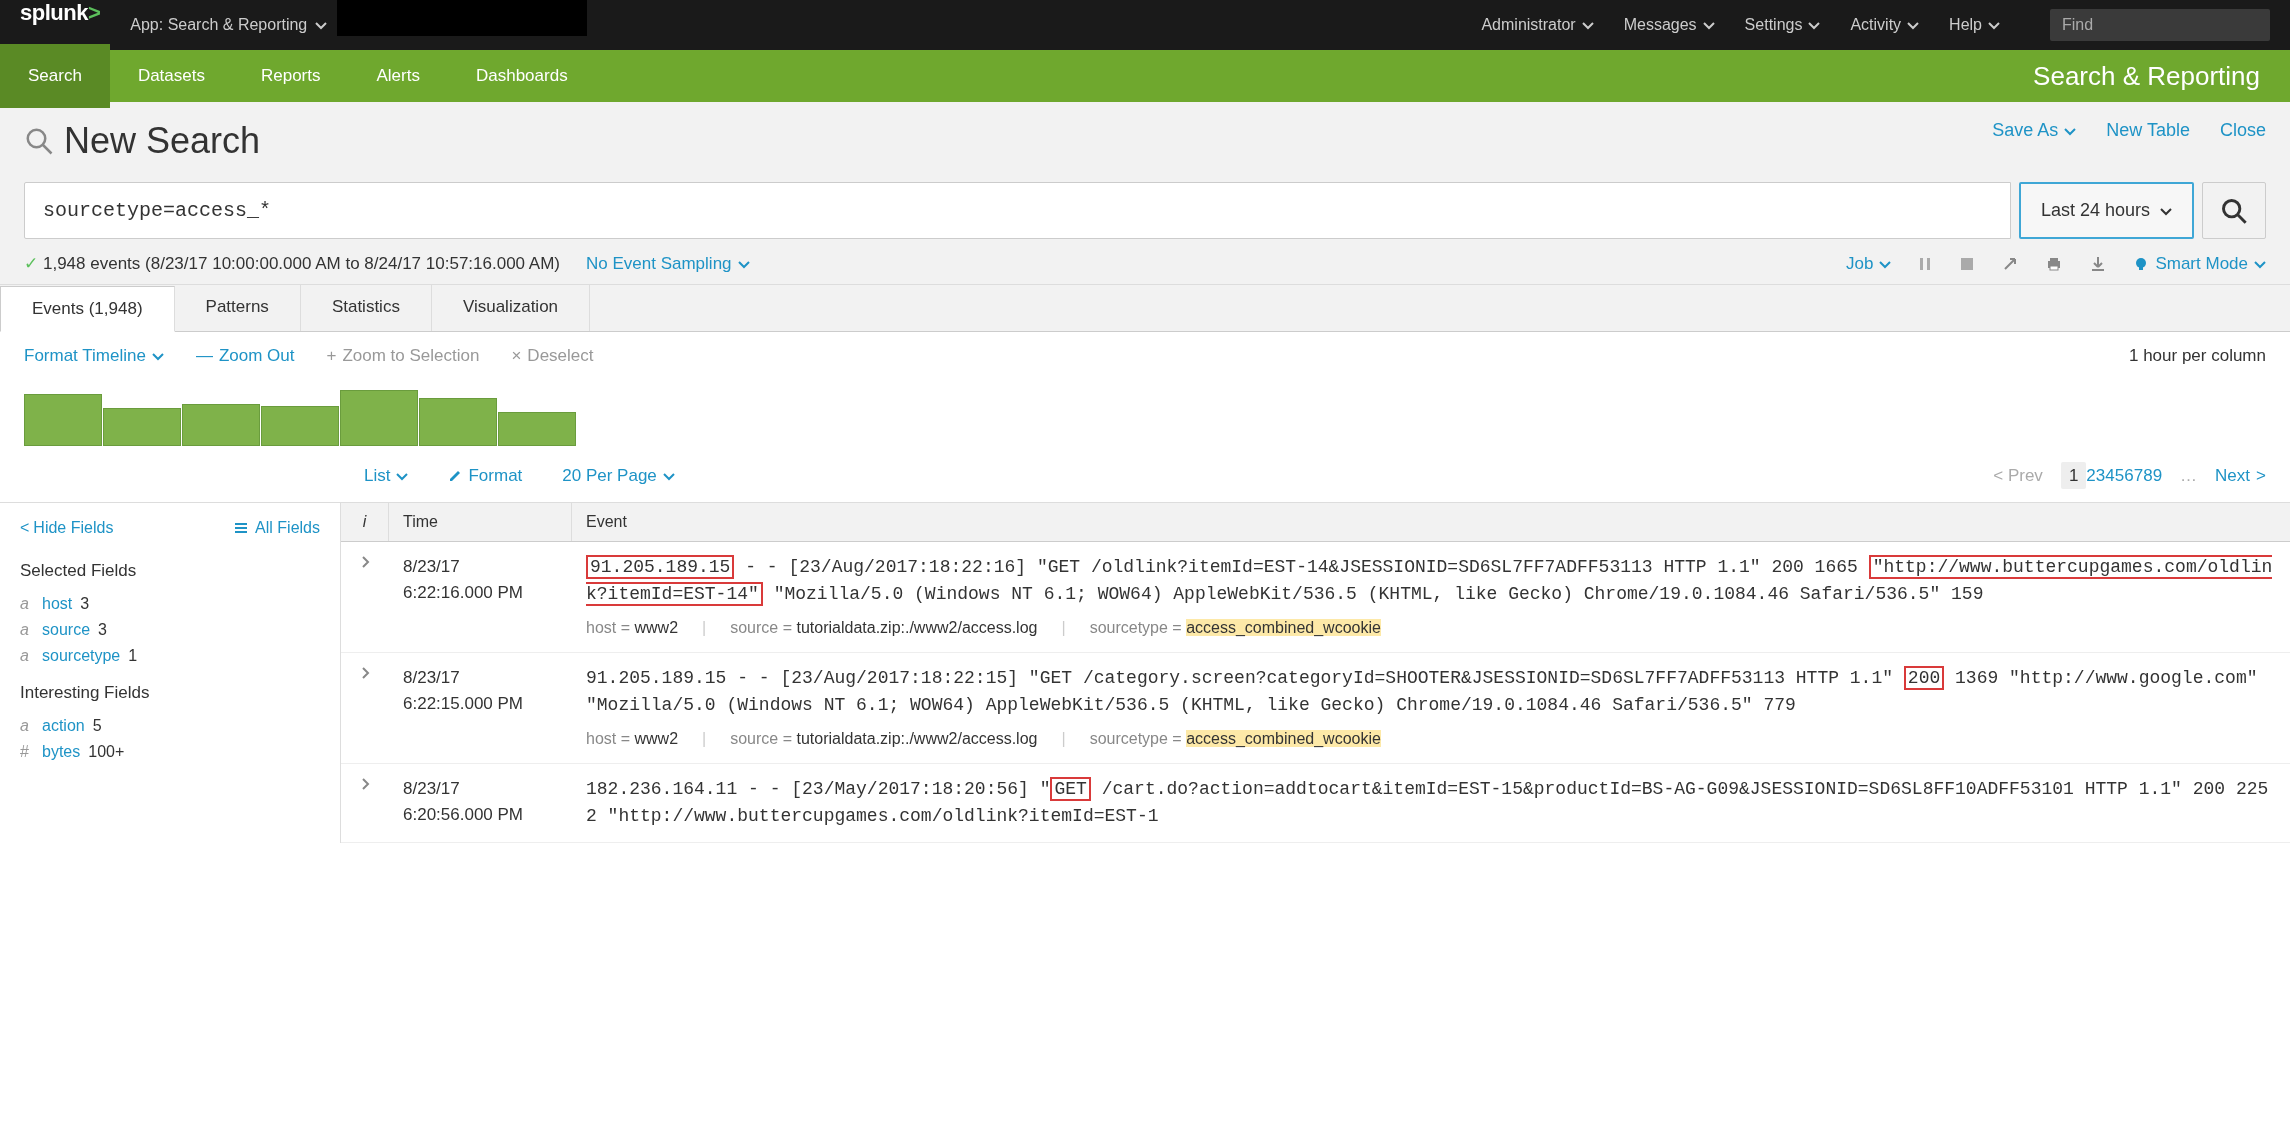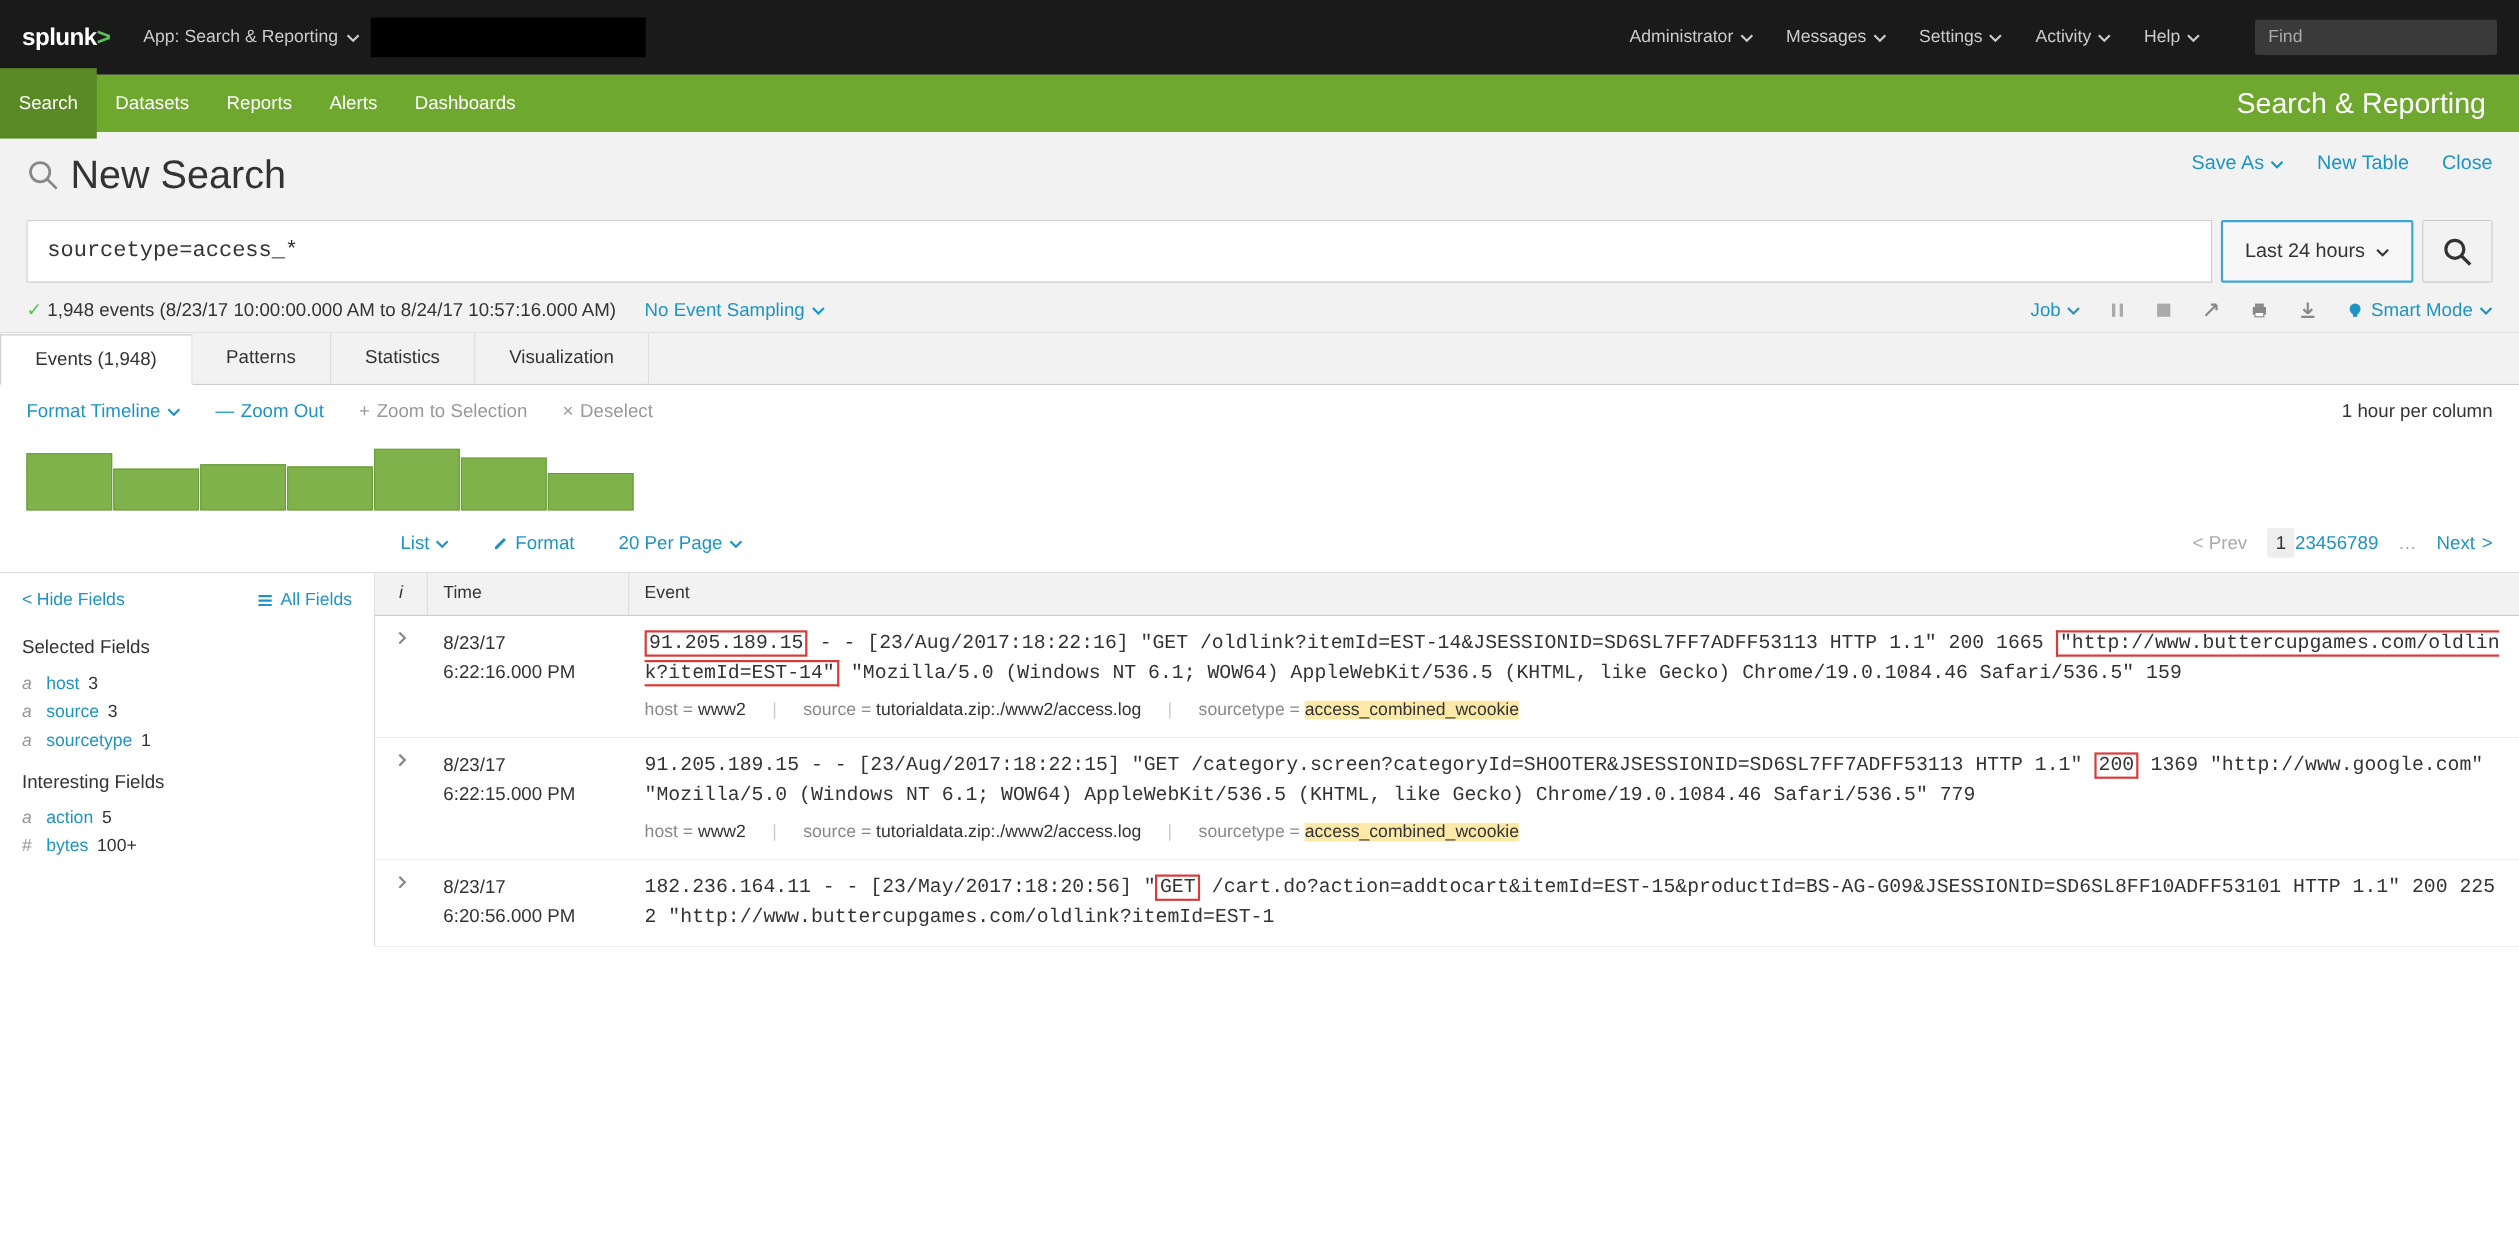--- a/index.html
+++ b/index.html
@@ -1,31 +1,31 @@
 <!DOCTYPE html>
 <html><head>
 <meta charset="utf-8">
 <style>
 * { box-sizing: border-box; margin: 0; padding: 0; }
 body { font-family: "Helvetica Neue", Helvetica, Arial, sans-serif; font-size: 14px; color: #333; background: #fff; width: 2290px; }
 
 
-.topbar { background: #1a1a1a; height: 68px; display: flex; align-items: center; padding: 0 20px; color: #ccc; }
+.topbar { background: #1a1a1a; height: 50px; display: flex; padding: 0 20px; color: #ccc; }
 .logo { color: #fff; font-size: 22px; font-weight: bold; margin-right: 30px; letter-spacing: -0.5px; }
 .logo .gt { color: #5cc05c; }
 .app-label { color: #ccc; font-size: 16px; display: flex; align-items: center; gap: 8px; cursor: pointer; }
 .blackbox { background: #000; width: 250px; height: 36px; margin-left: 10px; }
 .topbar-spacer { flex: 1; }
 .topmenu { display: flex; gap: 30px; align-items: center; font-size: 16px; }
 .topmenu-item { color: #ccc; cursor: pointer; display: flex; align-items: center; gap: 6px; }
 .find-box { background: #3a3a3a; color: #aaa; padding: 6px 12px; width: 220px; height: 32px; border-radius: 2px; margin-left: 20px; display:flex; align-items:center; }
 
 
 .greenbar { background: #6fa82e; height: 52px; display: flex; align-items: center; padding: 0; color: #fff; font-size: 17px; }
-.green-item { padding: 0 17px; height: 64px; display: flex; align-items: center; cursor: pointer; }
+.green-item { padding: 0 28px; height: 64px; display: flex; align-items: center; cursor: pointer; }
 .green-item.active { background: #5a8a25; }
 .green-spacer { flex: 1; }
 .green-title { color: #fff; font-size: 26px; padding-right: 30px; }
 
 
 .search-header { background: #f2f2f2; padding: 18px 24px 10px 24px; border-bottom: 1px solid #ddd; }
 .sh-row1 { display: flex; align-items: flex-start; margin-bottom: 20px; gap: 10px; }
 .sh-title { font-size: 36px; font-weight: 300; color: #333; display:flex; align-items:center; gap:10px;}
 .mag-icon-big { width: 30px; height: 30px; color:#555; }
 .sh-actions { margin-left: auto; display: flex; gap: 30px; font-size: 18px; }

